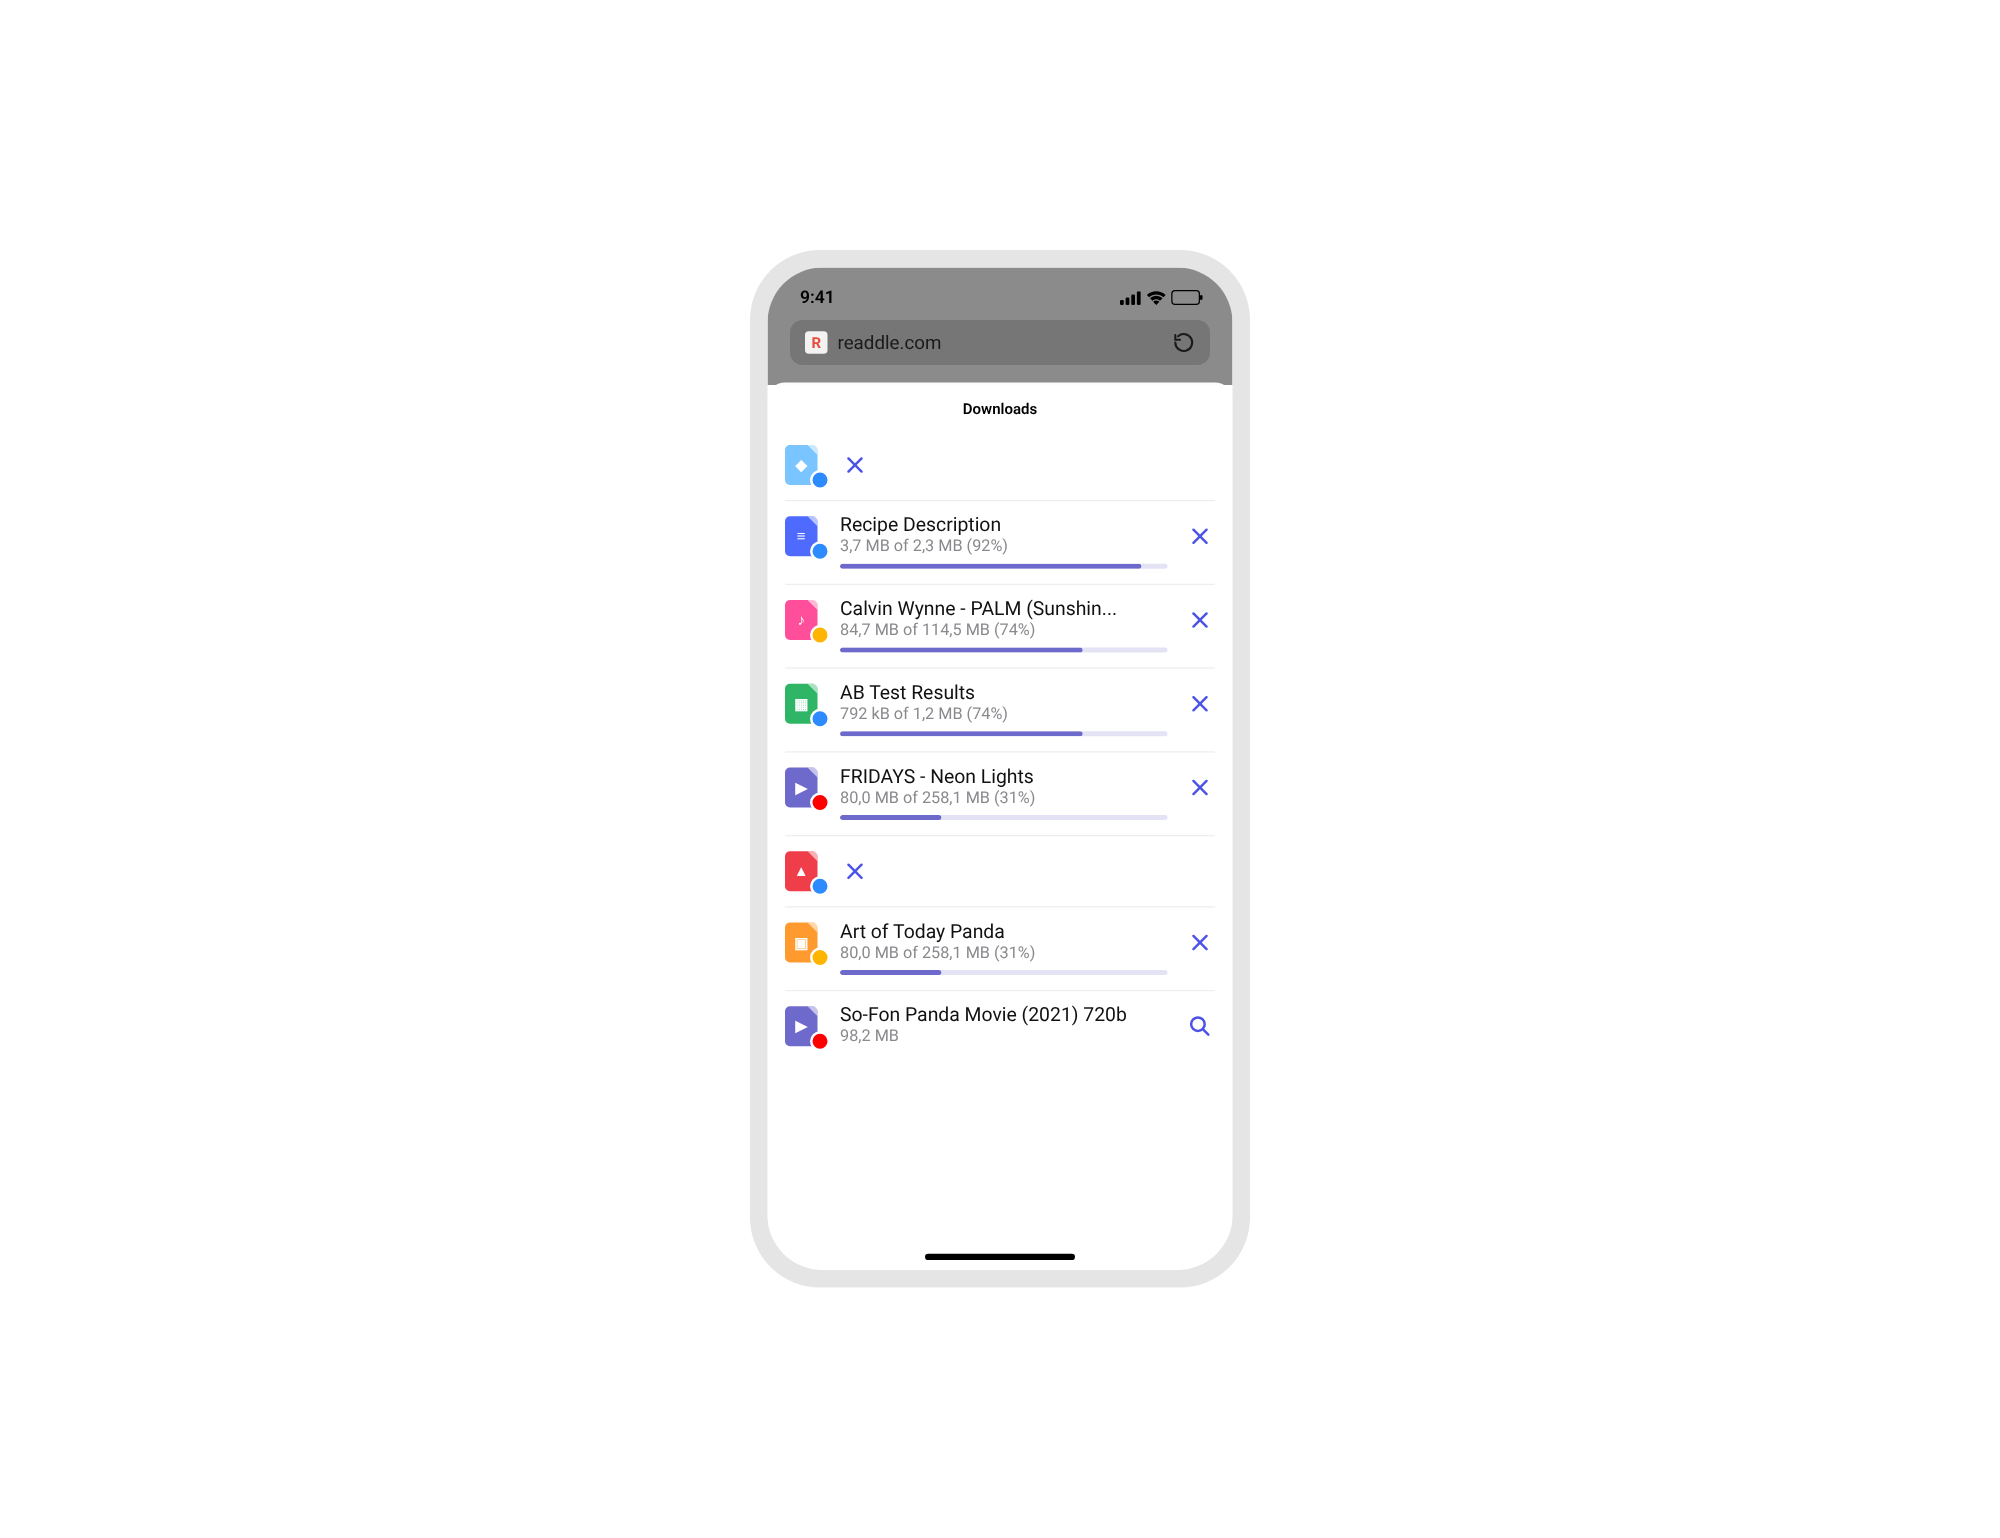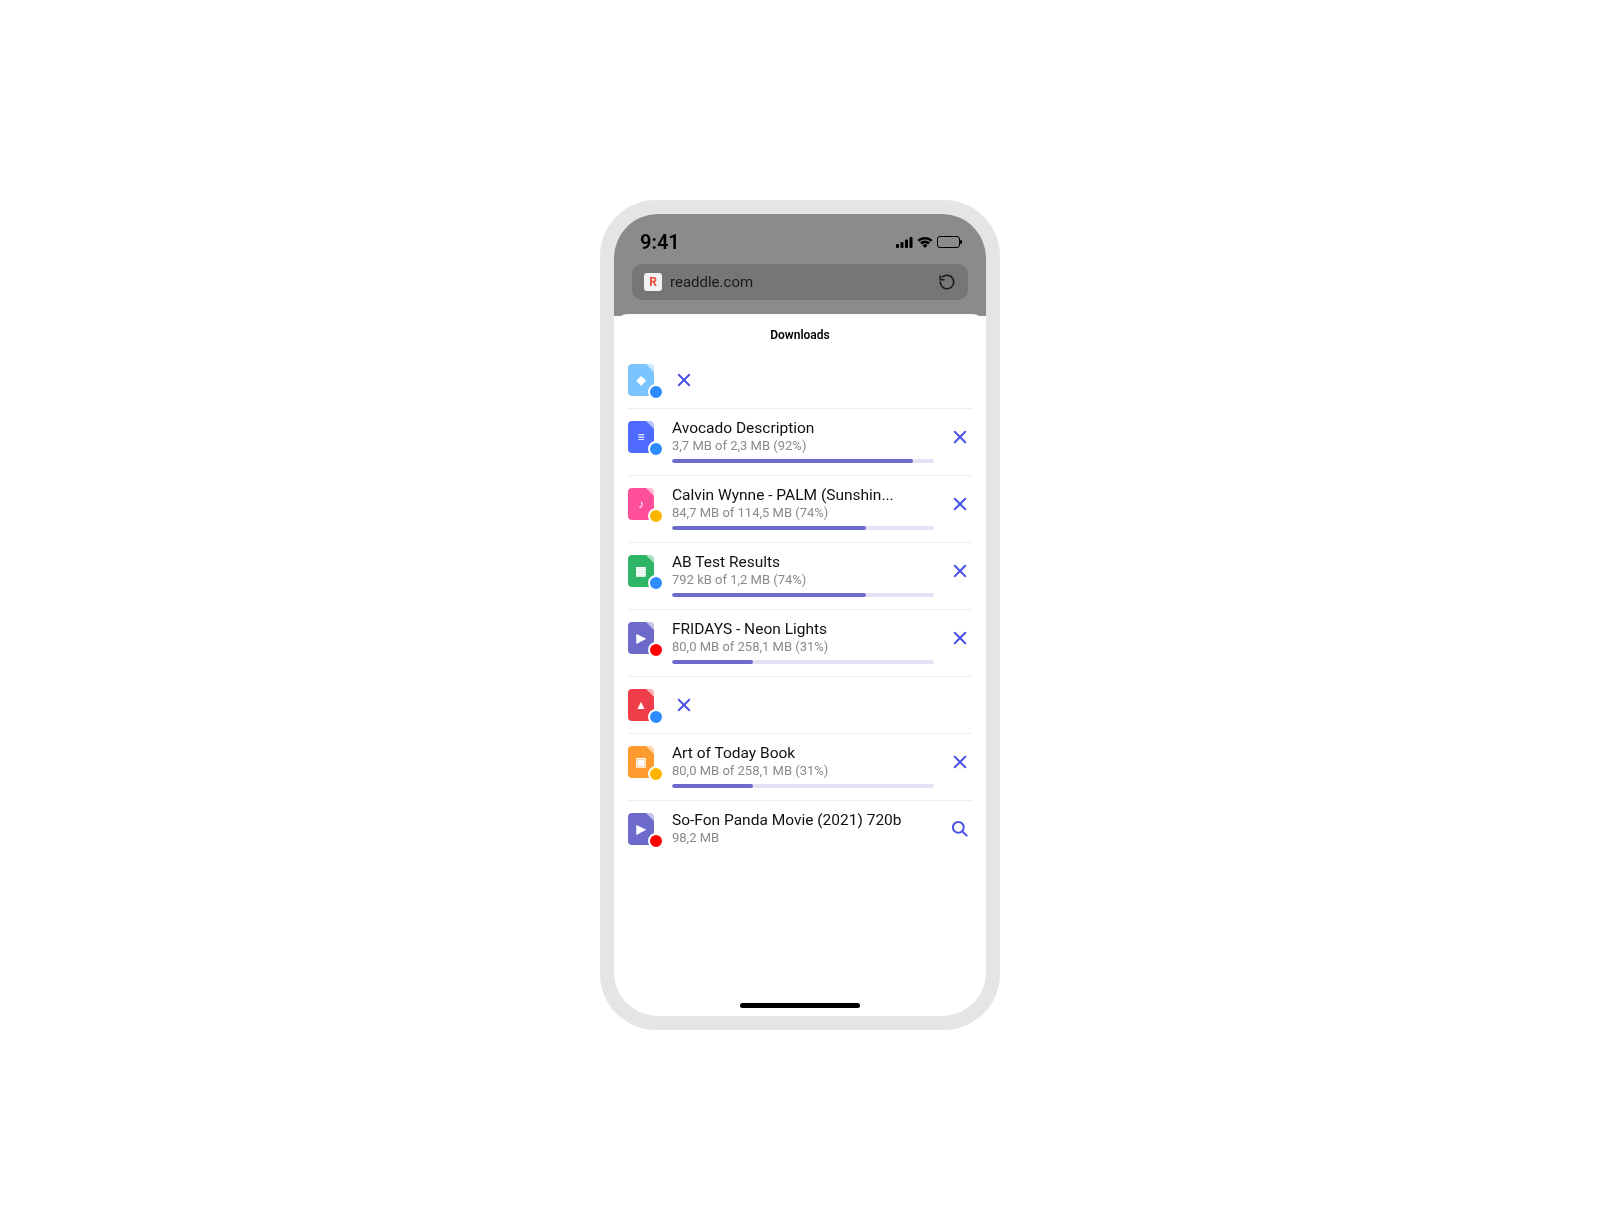--- a/index.html
+++ b/index.html
@@ -30,21 +30,21 @@
   }
   .dim-area {
     background: #8b8b8b;
     padding: 12px 18px 16px 18px;
   }
   .status-bar {
     display: flex;
     justify-content: space-between;
     padding: 4px 8px 10px 8px;
     font-weight: 600;
-    font-size: 20px;
+    font-size: 14px;
     color: #000;
     gap: 20px;
   }
   .status-right { display: flex; align-items: center; gap: 4px; }
   .signal-icon, .wifi-icon { display: inline-block; }
   .battery { width: 23px; height: 12px; border: 1.4px solid #000; border-radius: 3px; position: relative; }
   .battery::after { content:""; position:absolute; right:-3px; top:3px; width:2px; height:4px; background:#000; border-radius:1px; }
   .battery-fill { background:#000; width:100%; height:100%; border-radius:1px; }
   .address-bar {
     background: #767676;
@@ -208,21 +208,21 @@
             </div>
   </div>
           <div class="download-item">
     <div class="file-icon-wrap">
       <div class="file-icon" style="background:#4f6bff">
                 <span class="glyph">≡</span>
               </div>
       <div class="badge" style="background:#2e8bff"></div>
     </div>
     <div class="item-body">
-      <div class="item-title">Avocado Description</div>
+      <div class="item-title">Recipe Description</div>
       <div class="item-sub">3,7 MB of 2,3 MB (92%)</div>
       <div class="progress-track">
                 <div class="progress-fill" style="width:92%"></div>
               </div>
     </div>
     <div class="item-action">
               <svg width="18" height="18" viewBox="0 0 24 24" fill="none" stroke="currentColor" stroke-width="2.6" stroke-linecap="round">
                 <line x1="5" y1="5" x2="19" y2="19"></line>
                 <line x1="19" y1="5" x2="5" y2="19"></line>
               </svg>
@@ -306,21 +306,21 @@
             </div>
   </div>
           <div class="download-item">
     <div class="file-icon-wrap">
       <div class="file-icon" style="background:#ff9b2e">
                 <span class="glyph">▣</span>
               </div>
       <div class="badge" style="background:#ffb400"></div>
     </div>
     <div class="item-body">
-      <div class="item-title">Art of Today Book</div>
+      <div class="item-title">Art of Today Panda</div>
       <div class="item-sub">80,0 MB of 258,1 MB (31%)</div>
       <div class="progress-track">
                 <div class="progress-fill" style="width:31%"></div>
               </div>
     </div>
     <div class="item-action">
               <svg width="18" height="18" viewBox="0 0 24 24" fill="none" stroke="currentColor" stroke-width="2.6" stroke-linecap="round">
                 <line x1="5" y1="5" x2="19" y2="19"></line>
                 <line x1="19" y1="5" x2="5" y2="19"></line>
               </svg>

